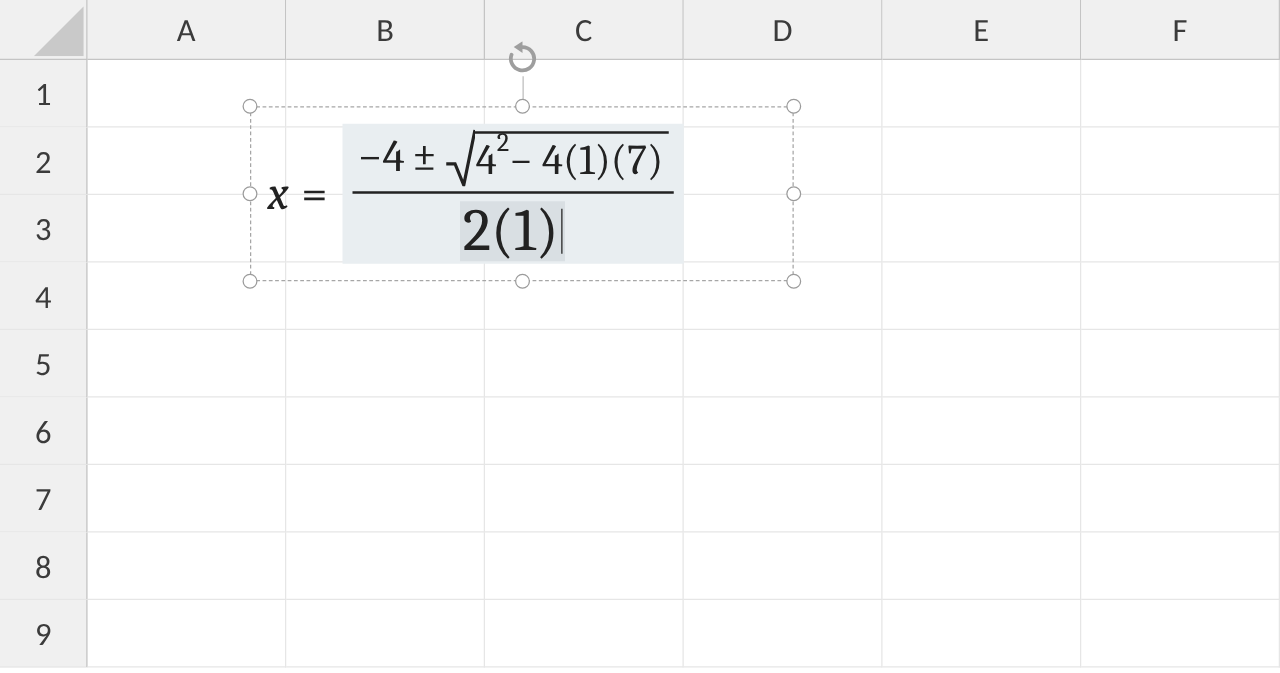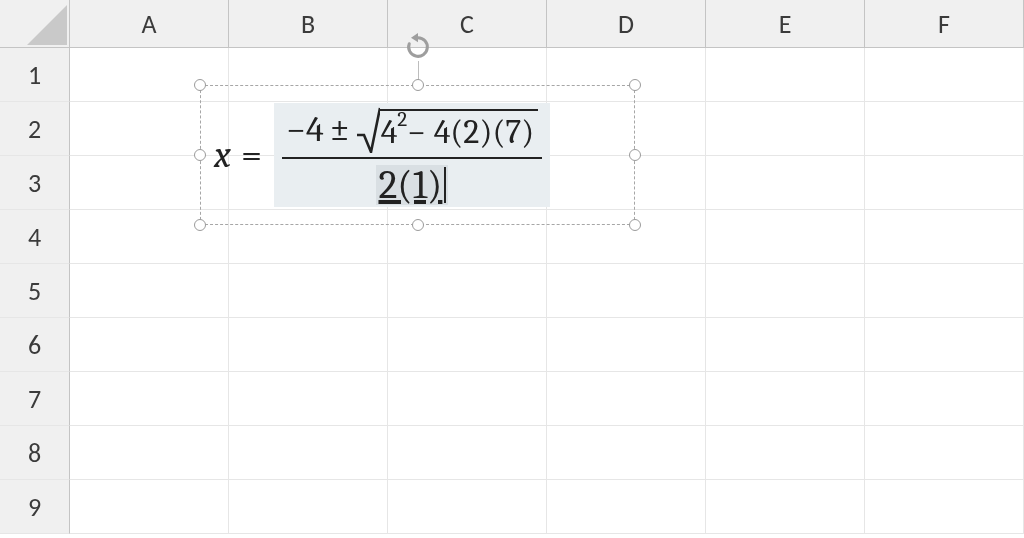--- a/index.html
+++ b/index.html
@@ -140,21 +140,21 @@
     align-items: center;
     line-height: 1;
   }
   .num, .den {
     padding: 0 4px;
     display: flex;
     align-items: center;
     white-space: nowrap;
   }
   .num { font-size: 36px; padding-bottom: 4px; }
-  .den { font-size: 40px; padding-top: 6px; position: relative; text-decoration: underline; }
+  .den { font-size: 48px; padding-top: 6px; position: relative; }
   .bar {
     align-self: stretch;
     height: 2px;
     background: #222;
   }
 
   .pm { margin: 0 6px; }
   .sup { font-size: 0.62em; position: relative; top: -0.6em; }
 
   .sqrt {
@@ -309,21 +309,21 @@
         <span class="num">
           <span>−4 </span>
           <span class="pm">±</span>
           <span class="sqrt">
             <svg viewBox="0 0 24 46" preserveAspectRatio="none">
               <path d="M1 28 L8 28 L15 45 L24 1" fill="none" stroke="#222" stroke-width="2.6"></path>
             </svg>
             <span class="rad">
               <span>4</span>
                 <span class="sup">2</span>
-                <span> − 4(2)(7)</span>
+                <span> − 4(1)(7)</span>
             </span>
           </span>
         </span>
         <span class="bar"></span>
         <span class="den">
           <span class="den-highlight">
             <span>2(1)</span>
             <span class="caret"></span>
           </span>
         </span>

